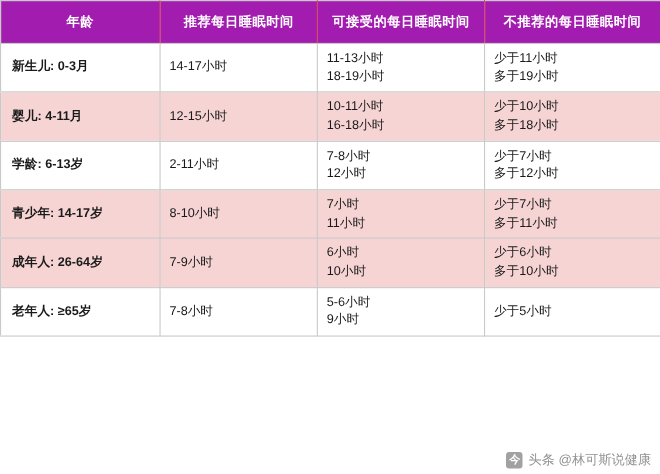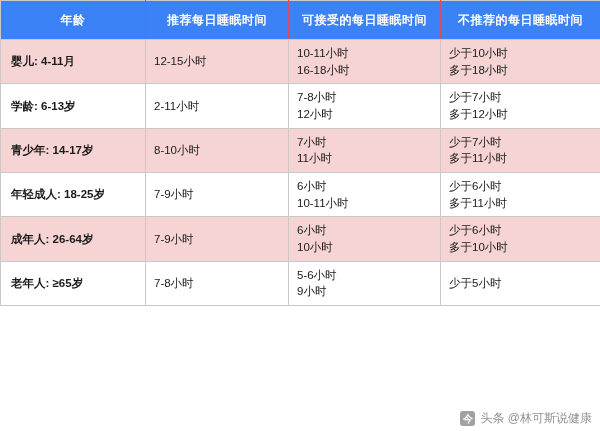--- a/index.html
+++ b/index.html
@@ -28,21 +28,21 @@
     border-left: 1px solid #c9c9c9;
     border-right: 1px solid #c9c9c9;
     border-top: 1px solid #c9c9c9;
   }
   table.sleep-table col.c0 { width: 145px; }
   table.sleep-table col.c1 { width: 143px; }
   table.sleep-table col.c2 { width: 152px; }
   table.sleep-table col.c3 { width: 160px; }
 
   thead th {
-    background: #3b82f6;
+    background: #a21caf;
     color: #ffffff;
     font-size: 12px;
     font-weight: bold;
     text-align: center;
     padding: 8px 4px;
     border-right: 1px solid #d94b60;
     border-bottom: 1px solid #c9c9c9;
     height: 22px;
     vertical-align: middle;
     letter-spacing: 0.5px;
@@ -110,20 +110,32 @@
     <thead>
       <tr>
         <th>年龄</th>
         <th>推荐每日睡眠时间</th>
         <th>可接受的每日睡眠时间</th>
         <th>不推荐的每日睡眠时间</th>
       </tr>
     </thead>
     <tbody>
 
+      <tr class="plain">
+        <td class="age">新生儿:  0-3月</td>
+        <td>14-17小时</td>
+        <td class="lines">
+          <div>11-13小时</div>
+          <div>18-19小时</div>
+        </td>
+        <td class="lines">
+          <div>少于11小时</div>
+          <div>多于19小时</div>
+        </td>
+      </tr>
 
       <tr class="shade">
         <td class="age">婴儿:  4-11月</td>
         <td>12-15小时</td>
         <td class="lines">
           <div>10-11小时</div>
           <div>16-18小时</div>
         </td>
         <td class="lines">
           <div>少于10小时</div>
@@ -152,32 +164,20 @@
         <td class="lines">
           <div>7小时</div>
           <div>11小时</div>
         </td>
         <td class="lines">
           <div>少于7小时</div>
           <div>多于11小时</div>
         </td>
       </tr>
 
-      <tr class="plain">
-        <td class="age">年轻成人:  18-25岁</td>
-        <td>7-9小时</td>
-        <td class="lines">
-          <div>6小时</div>
-          <div>10-11小时</div>
-        </td>
-        <td class="lines">
-          <div>少于6小时</div>
-          <div>多于11小时</div>
-        </td>
-      </tr>
 
       <tr class="shade">
         <td class="age">成年人:  26-64岁</td>
         <td>7-9小时</td>
         <td class="lines">
           <div>6小时</div>
           <div>10小时</div>
         </td>
         <td class="lines">
           <div>少于6小时</div>

